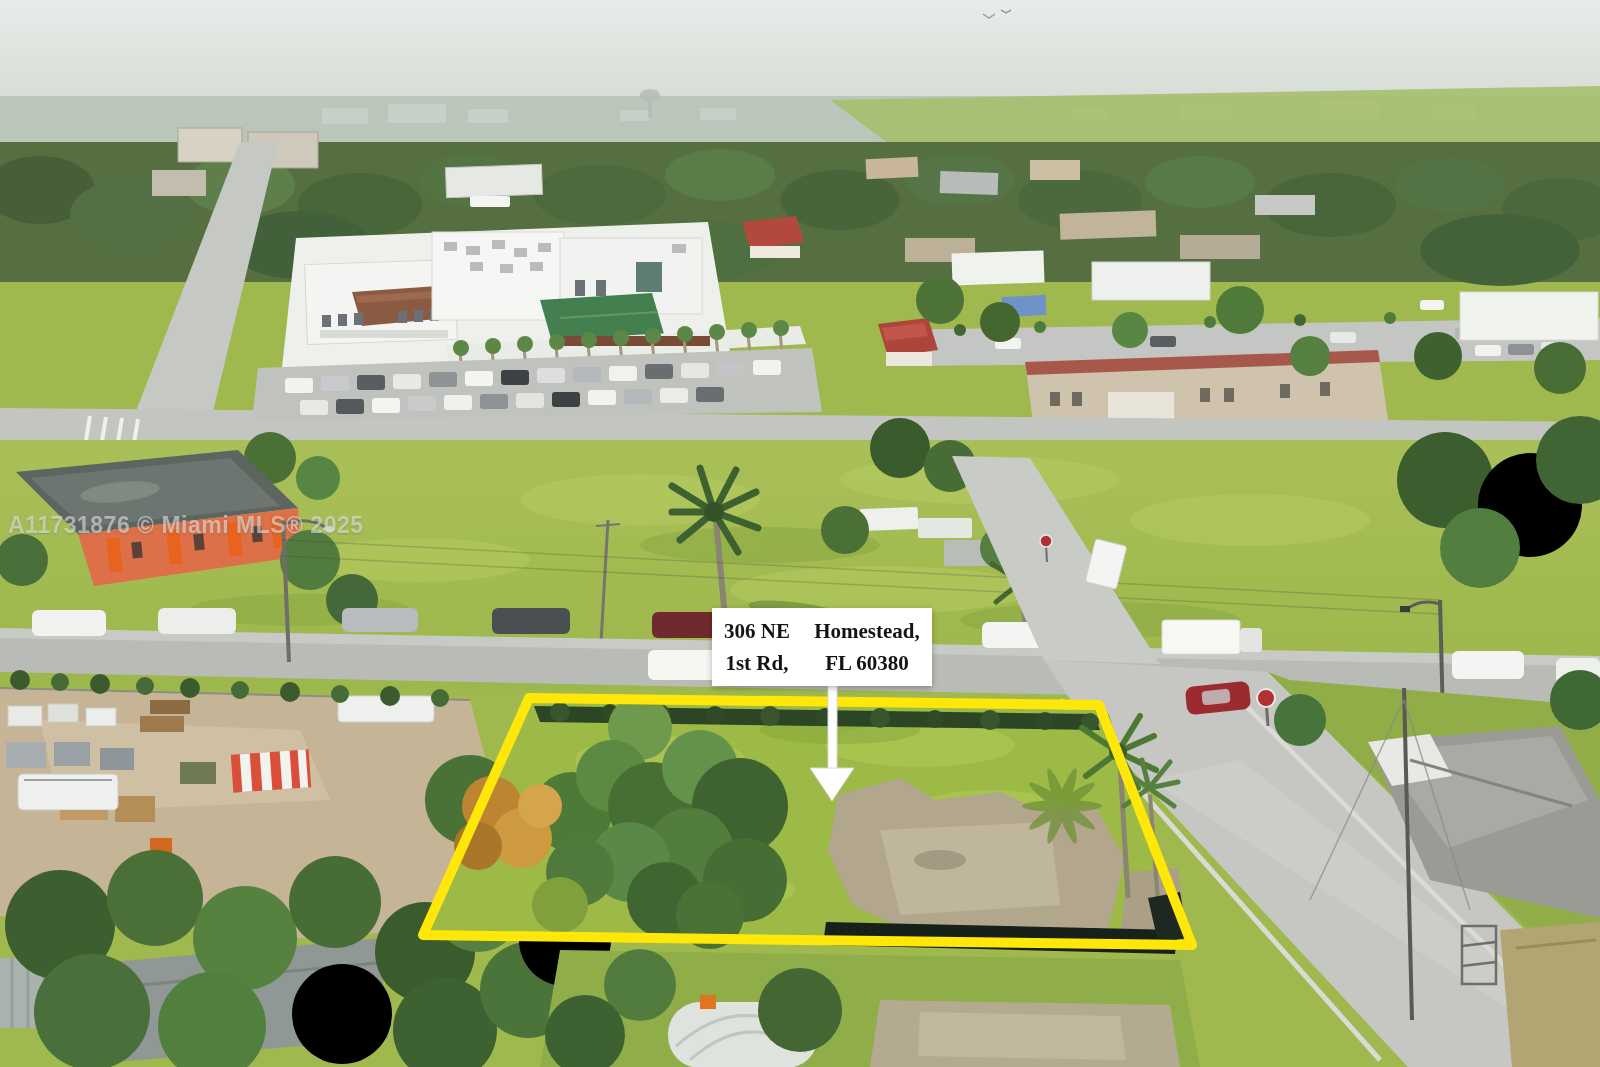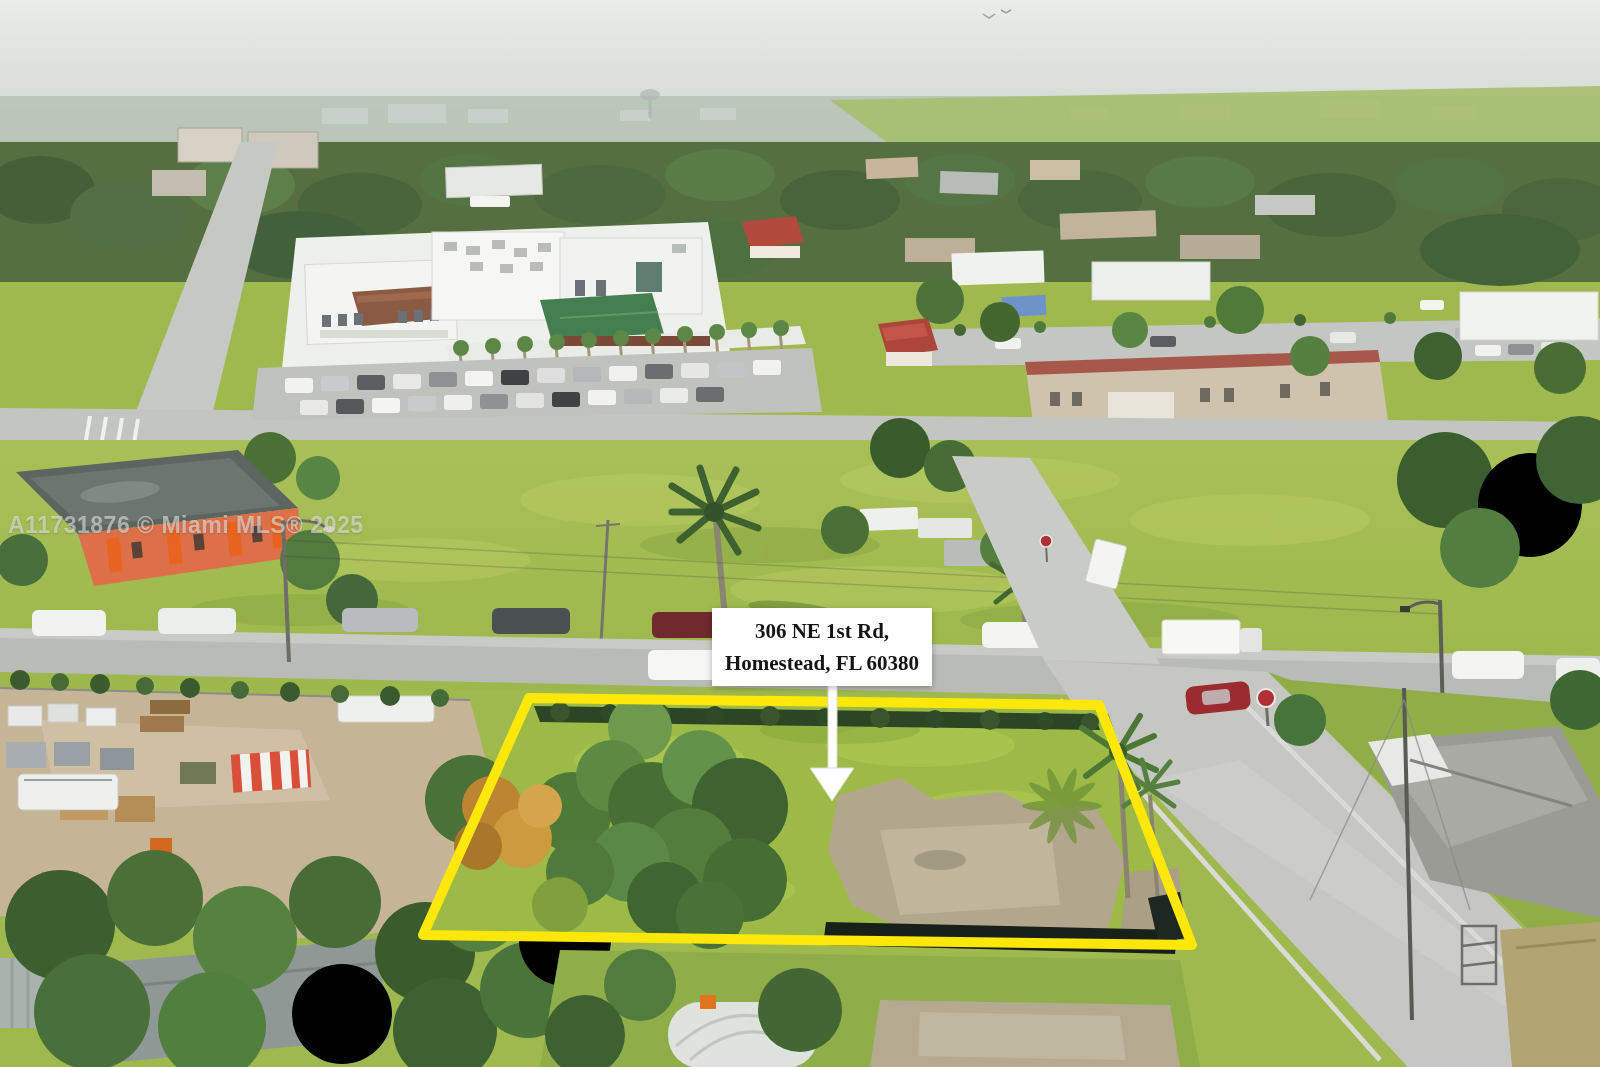--- a/index.html
+++ b/index.html
@@ -5,21 +5,21 @@
   html,body{margin:0;padding:0;background:#1a1a1a;}
   .stage{position:relative;width:1600px;height:1067px;overflow:hidden;
          font-family:"Liberation Sans",sans-serif;background:#9fb94f;}
   .stage svg.scene{position:absolute;left:0;top:0;display:block;}
   .watermark{position:absolute;left:8px;top:512px;z-index:6;
     font-family:"Liberation Sans",sans-serif;font-size:23px;font-weight:700;
     letter-spacing:.5px;color:rgba(238,238,238,.55);
     text-shadow:0 1px 2px rgba(90,90,90,.35);white-space:nowrap;}
   .addr{position:absolute;left:712px;top:608px;width:220px;height:78px;z-index:7;
     background:#ffffff;box-shadow:0 2px 6px rgba(0,0,0,.28);
-    display:flex;flex-direction:column;justify-content:center;align-items:center;
+    display:flex;flex-direction:row;justify-content:center;align-items:center;
     text-align:center;font-family:"Liberation Serif",serif;font-weight:700;
     color:#141414;font-size:21px;line-height:32px;}
   .arrow-svg{position:absolute;left:800px;top:684px;z-index:6;}
 </style>
 </head>
 <body>
 
 <div class="stage">
 
 <svg class="scene" width="1600" height="1067" viewBox="0 0 1600 1067">

